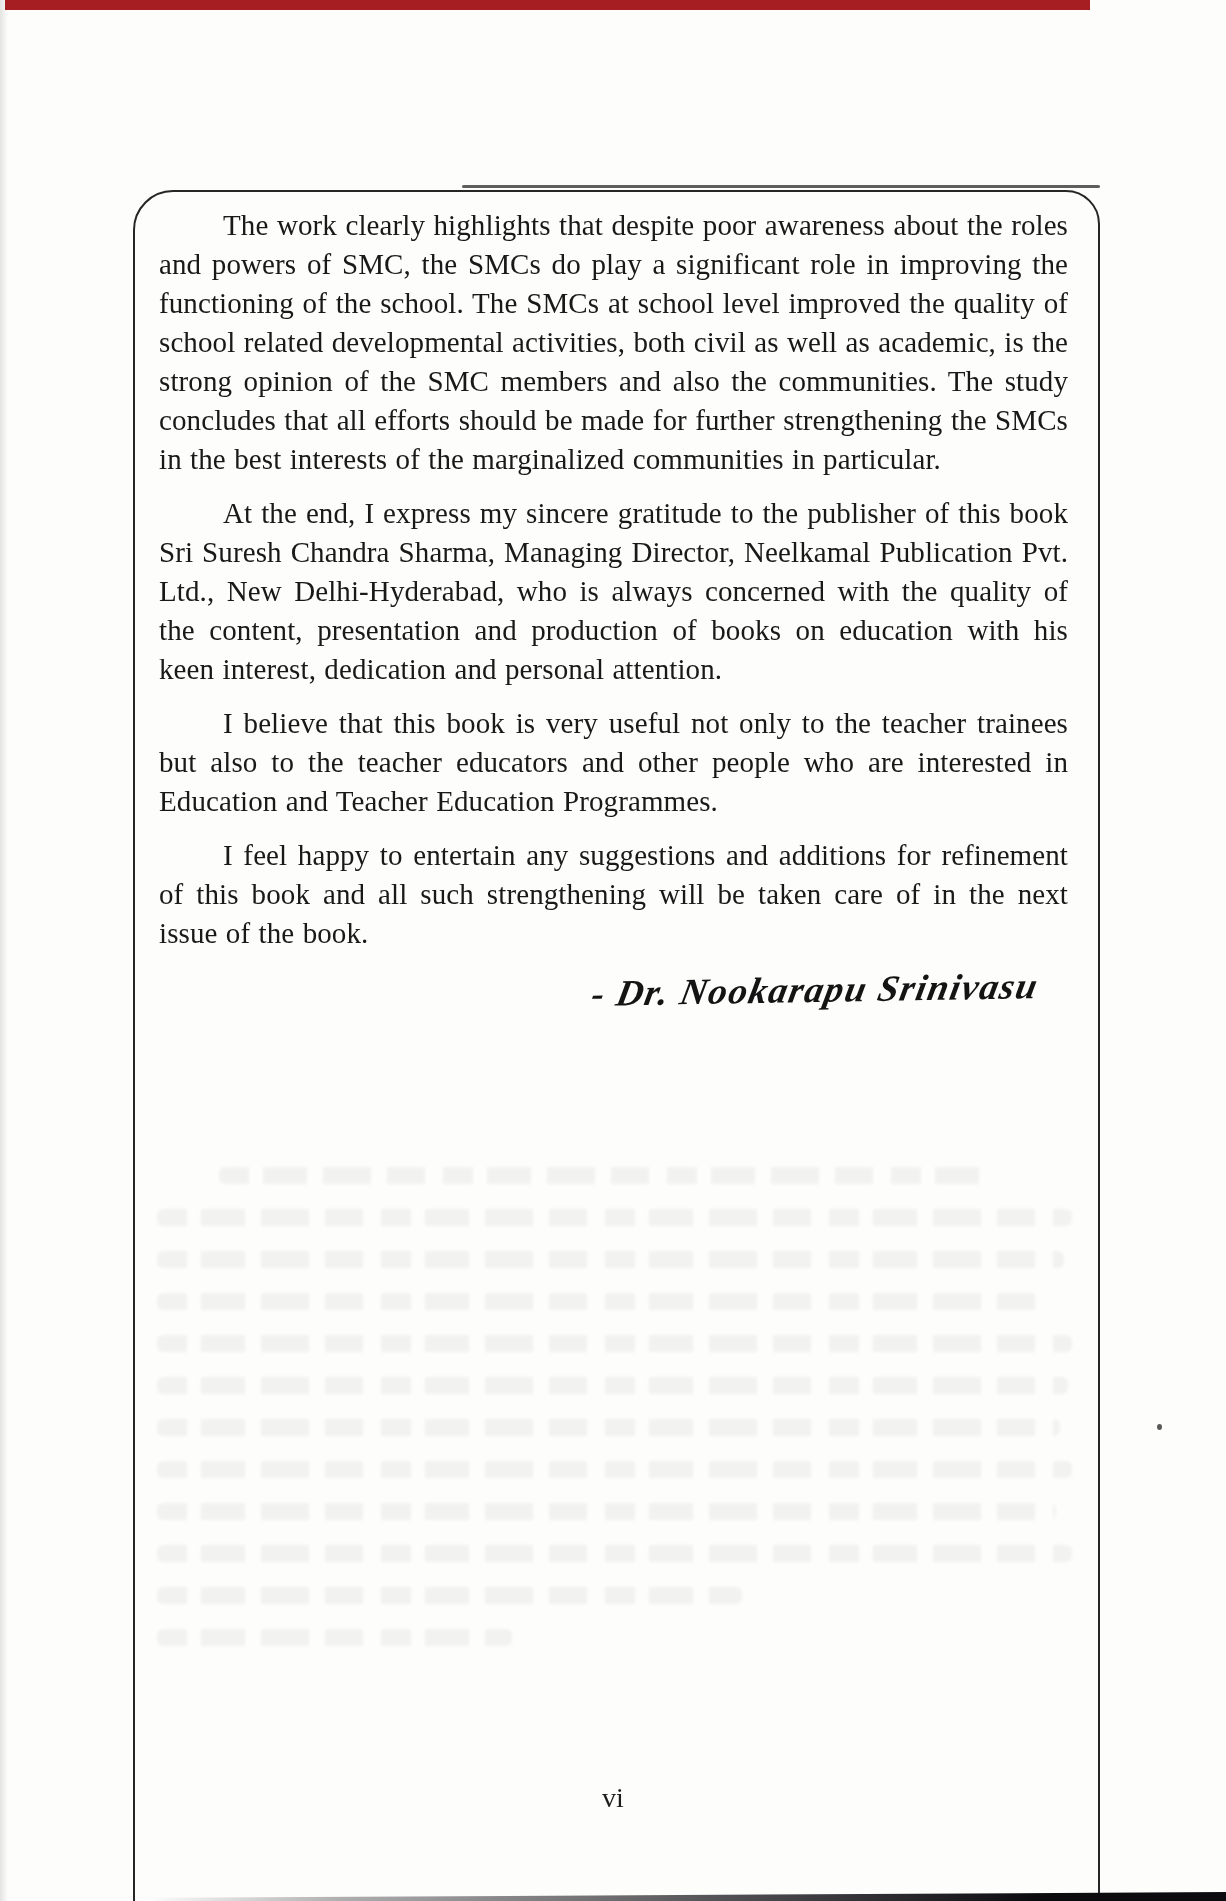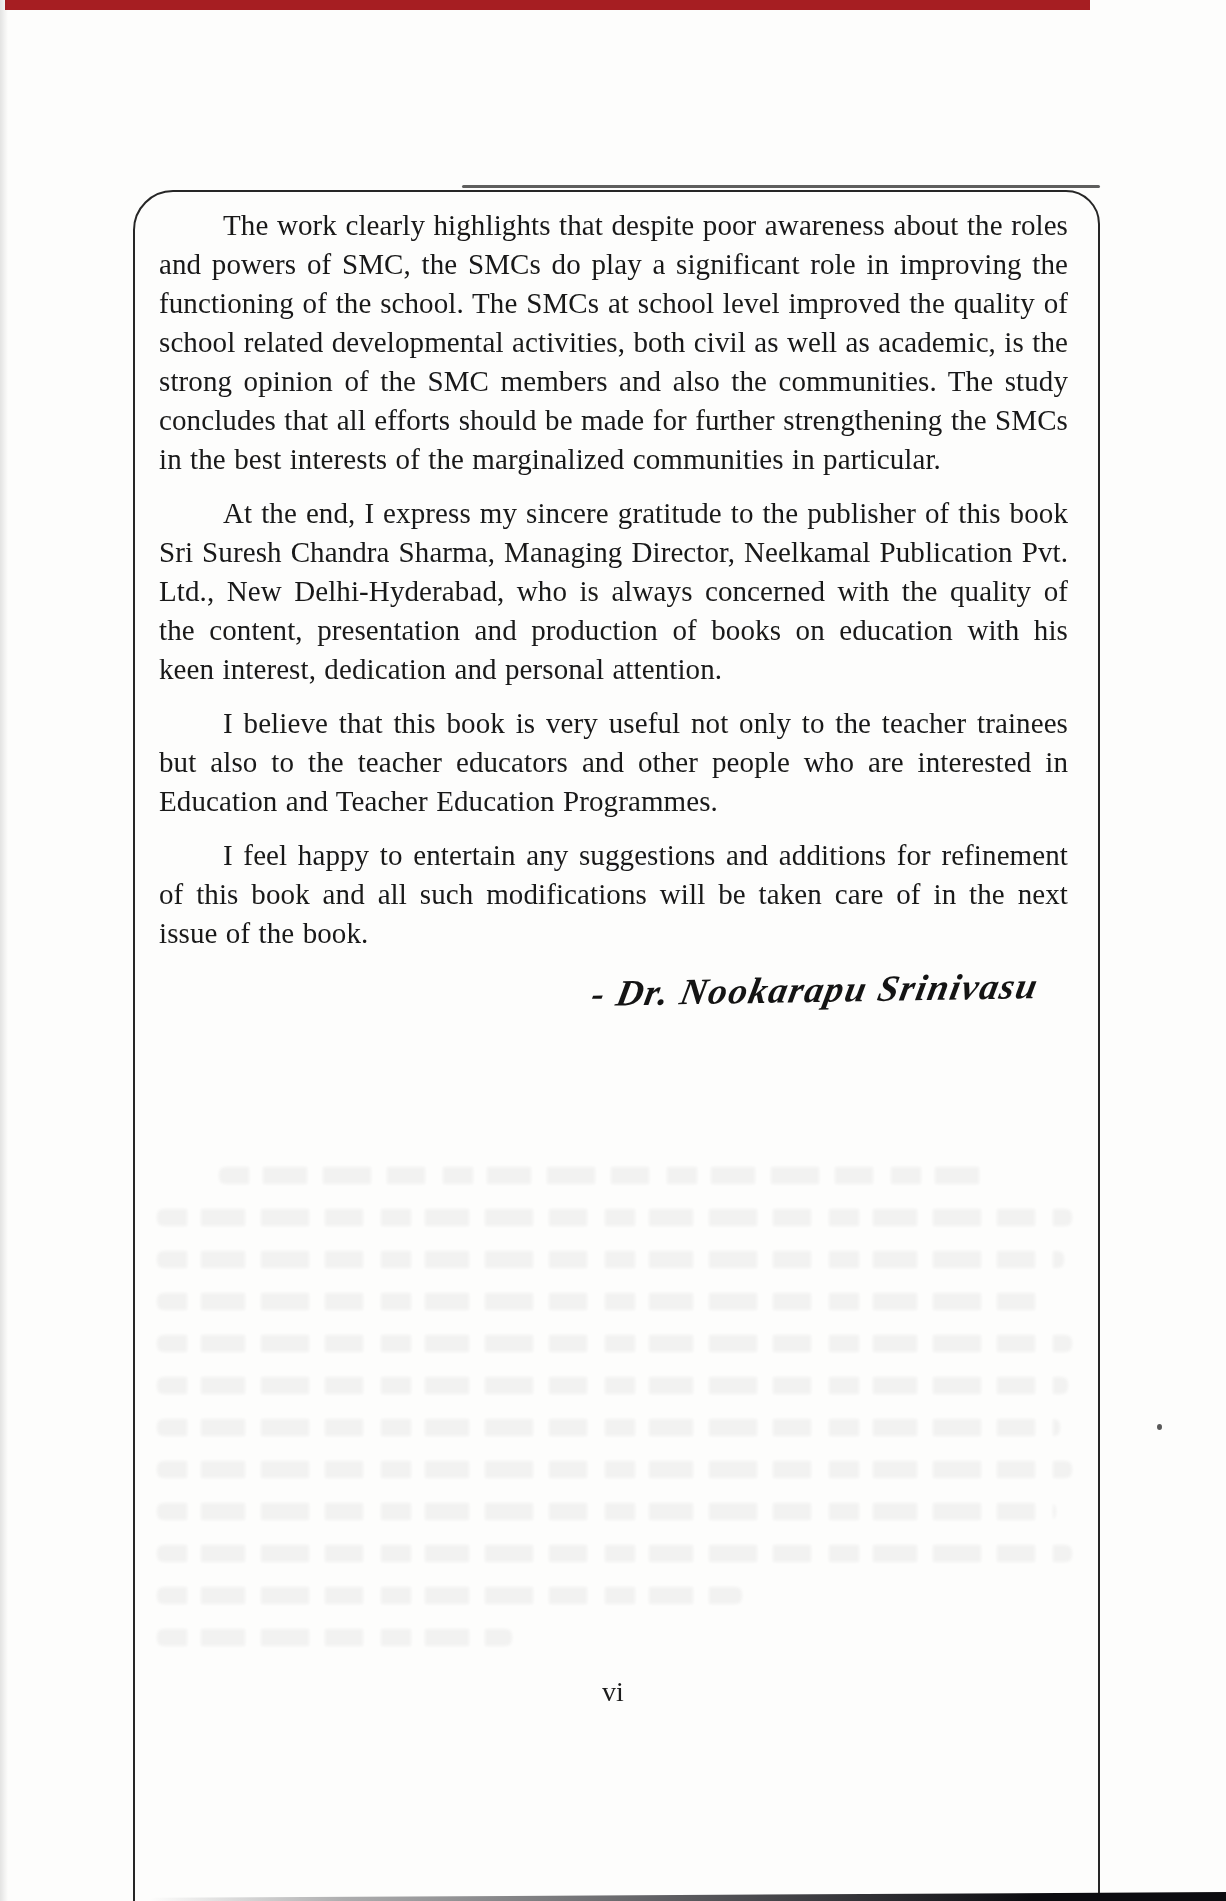--- a/index.html
+++ b/index.html
@@ -106,21 +106,21 @@
     left: 1157px;
     top: 1424px;
     width: 5px;
     height: 6px;
     border-radius: 50%;
     background: #3c3c3c;
     opacity: 0.85;
   }
   .page-number {
     position: absolute;
-    top: 1676px;
+    top: 1782px;
     left: 0;
     width: 1226px;
     text-align: center;
     font-size: 28px;
     color: #1d1d1d;
     font-family: "Liberation Serif", serif;
   }
   
   .bottom-bar {
     position: absolute;
@@ -144,21 +144,21 @@
   <div class="top-bar" style="background-color: rgb(166, 30, 34);"></div>
 
   <div class="left-shadow"></div>
 
   <div class="frame">
     <div class="frame-topline"></div>
 
     <p class="para">The work clearly highlights that despite poor awareness about the roles and powers of SMC, the SMCs do play a significant role in improving the functioning of the school. The SMCs at school level improved the quality of school related developmental activities, both civil as well as academic, is the strong opinion of the SMC members and also the communities. The study concludes that all efforts should be made for further strengthening the SMCs in the best interests of the marginalized communities in particular.</p>
     <p class="para">At the end, I express my sincere gratitude to the publisher of this book Sri Suresh Chandra Sharma, Managing Director, Neelkamal Publication Pvt. Ltd., New Delhi-Hyderabad, who is always concerned with the quality of the content, presentation and production of books on education with his keen interest, dedication and personal attention.</p>
     <p class="para">I believe that this book is very useful not only to the teacher trainees but also to the teacher educators and other people who are interested in Education and Teacher Education Programmes.</p>
-    <p class="para">I feel happy to entertain any suggestions and additions for refinement of this book and all such modifications will be taken care of in the next issue of the book.</p>
+    <p class="para">I feel happy to entertain any suggestions and additions for refinement of this book and all such strengthening will be taken care of in the next issue of the book.</p>
 
     <div class="sig-row">
       <span class="sig">- Dr. Nookarapu Srinivasu</span>
     </div>
 
     <div class="ghost">
       <div class="ghost-line" style="margin-left:62px; margin-right:84px;"></div>
       <div class="ghost-line"></div>
       <div class="ghost-line" style="margin-right:8px;"></div>
       <div class="ghost-line" style="margin-right:32px;"></div>

